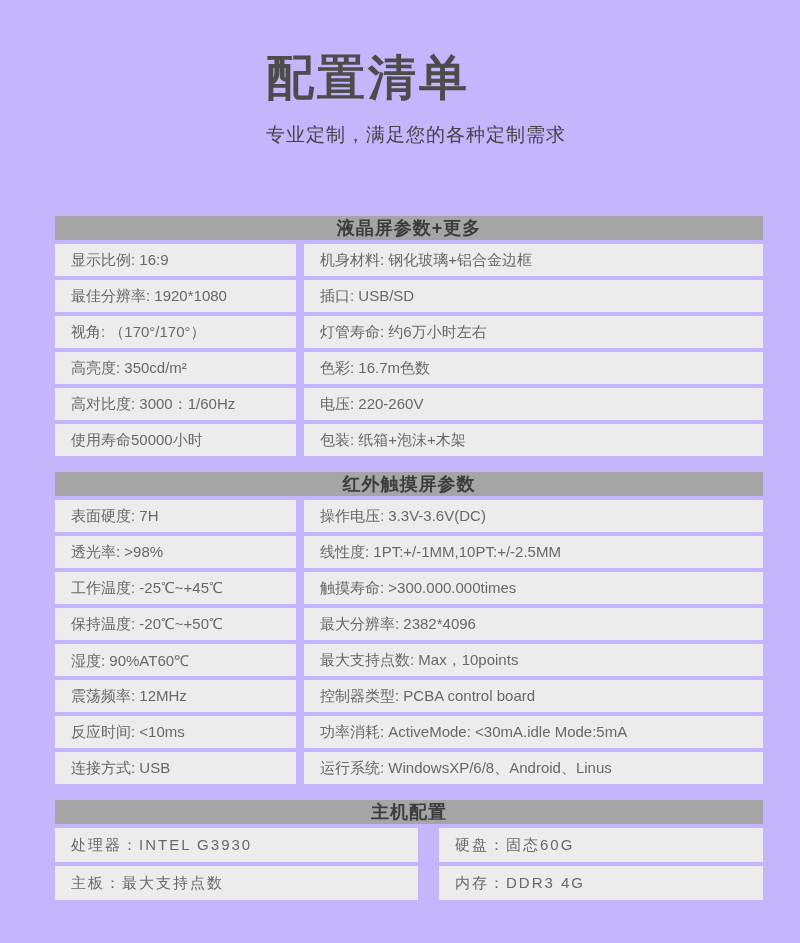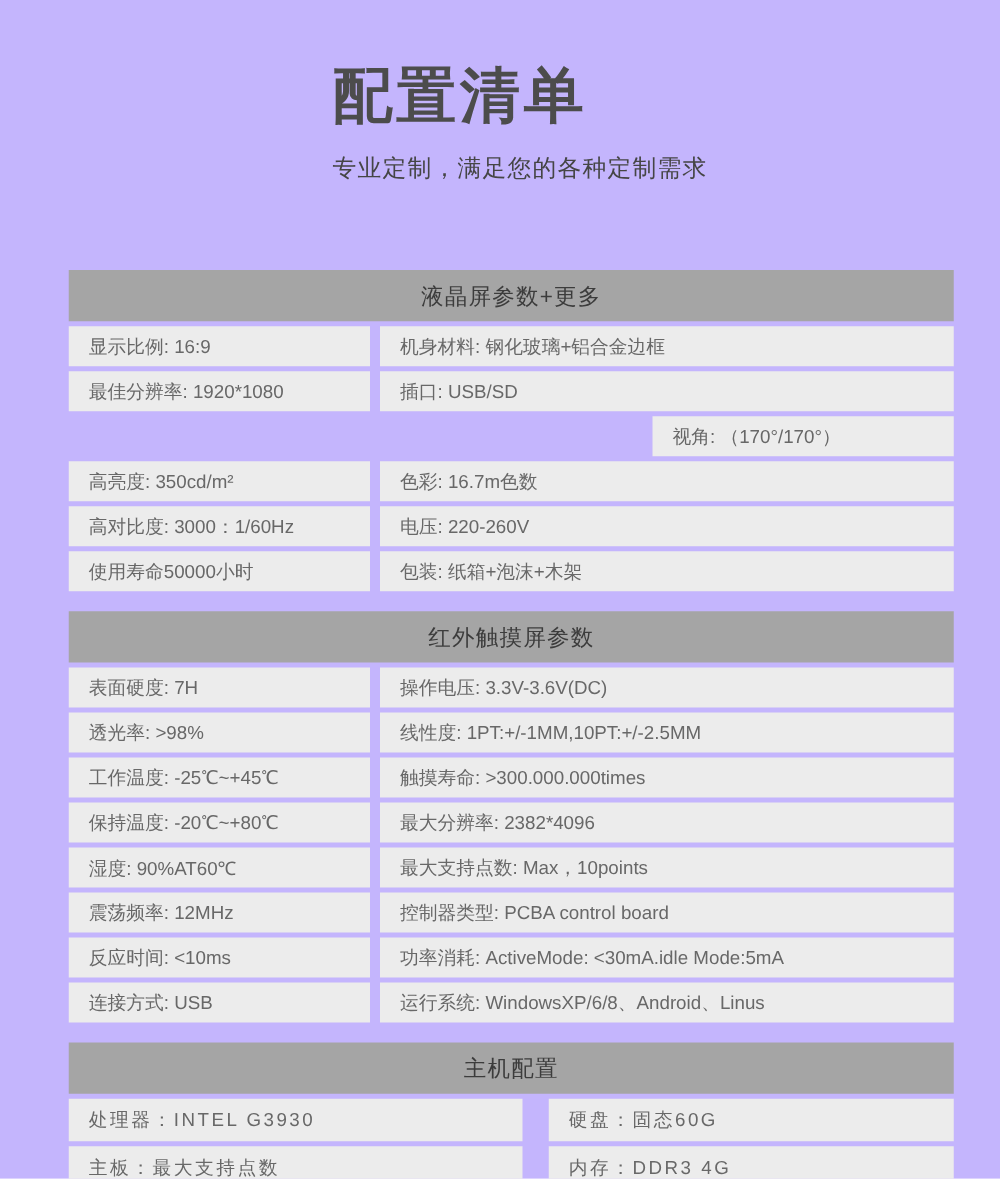--- a/index.html
+++ b/index.html
@@ -8,22 +8,22 @@
   .page { position:relative; width:800px; height:943px; background:#c4b5fd; }
 
   
   .hero { position:absolute; left:266px; top:52px; }
   .hero-title { font-size:48px; line-height:52px; font-weight:bold;
                 color:#4c4c4c; letter-spacing:3px; }
   .hero-sub { margin-top:18px; font-size:19px; color:#454545; letter-spacing:1px; }
 
   
   .spec { position:absolute; left:55px; top:216px; width:708px; }
-  .sec-header { height:41px; background:#a5a5a5; color:#3c3c3c;
-                font-size:18px; font-weight:normal; letter-spacing:1px;
+  .sec-header { height:24px; background:#a5a5a5; color:#3c3c3c;
+                font-size:18px; font-weight:bold; letter-spacing:1px;
                 display:flex; align-items:center; justify-content:center;
                 margin-bottom:4px; }
   .sec-header.gapped { margin-top:16px; }
   .row { display:flex; gap:8px; margin-bottom:4px;justify-content:flex-end; }
   .cell { background:#ececec; height:32px; box-sizing:border-box;
           display:flex; align-items:center; padding-left:16px;
           font-size:15px; color:#686868; white-space:nowrap; }
   .row.narrow .cell.left  { width:241px; }
   .row.narrow .cell.right { flex:1; }
   .row.wide { gap:21px; }
@@ -48,20 +48,21 @@
     <div class="row narrow">
       <div class="cell left">显示比例: 16:9</div>
       <div class="cell right">机身材料: 钢化玻璃+铝合金边框</div>
     </div>
     <div class="row narrow">
       <div class="cell left">最佳分辨率: 1920*1080</div>
       <div class="cell right">插口: USB/SD</div>
     </div>
     <div class="row narrow">
       <div class="cell left">视角: （170°/170°）</div>
+      <div class="cell right">灯管寿命: 约6万小时左右</div>
     </div>
     <div class="row narrow">
       <div class="cell left">高亮度: 350cd/m²</div>
       <div class="cell right">色彩: 16.7m色数</div>
     </div>
     <div class="row narrow">
       <div class="cell left">高对比度: 3000：1/60Hz</div>
       <div class="cell right">电压: 220-260V</div>
     </div>
     <div class="row narrow">
@@ -77,21 +78,21 @@
     </div>
     <div class="row narrow">
       <div class="cell left">透光率: &gt;98%</div>
       <div class="cell right">线性度: 1PT:+/-1MM,10PT:+/-2.5MM</div>
     </div>
     <div class="row narrow">
       <div class="cell left">工作温度: -25℃~+45℃</div>
       <div class="cell right">触摸寿命: &gt;300.000.000times</div>
     </div>
     <div class="row narrow">
-      <div class="cell left">保持温度: -20℃~+80℃</div>
+      <div class="cell left">保持温度: -20℃~+50℃</div>
       <div class="cell right">最大分辨率: 2382*4096</div>
     </div>
     <div class="row narrow">
       <div class="cell left">湿度: 90%AT60℃</div>
       <div class="cell right">最大支持点数: Max，10points</div>
     </div>
     <div class="row narrow">
       <div class="cell left">震荡频率: 12MHz</div>
       <div class="cell right">控制器类型: PCBA control board</div>
     </div>

